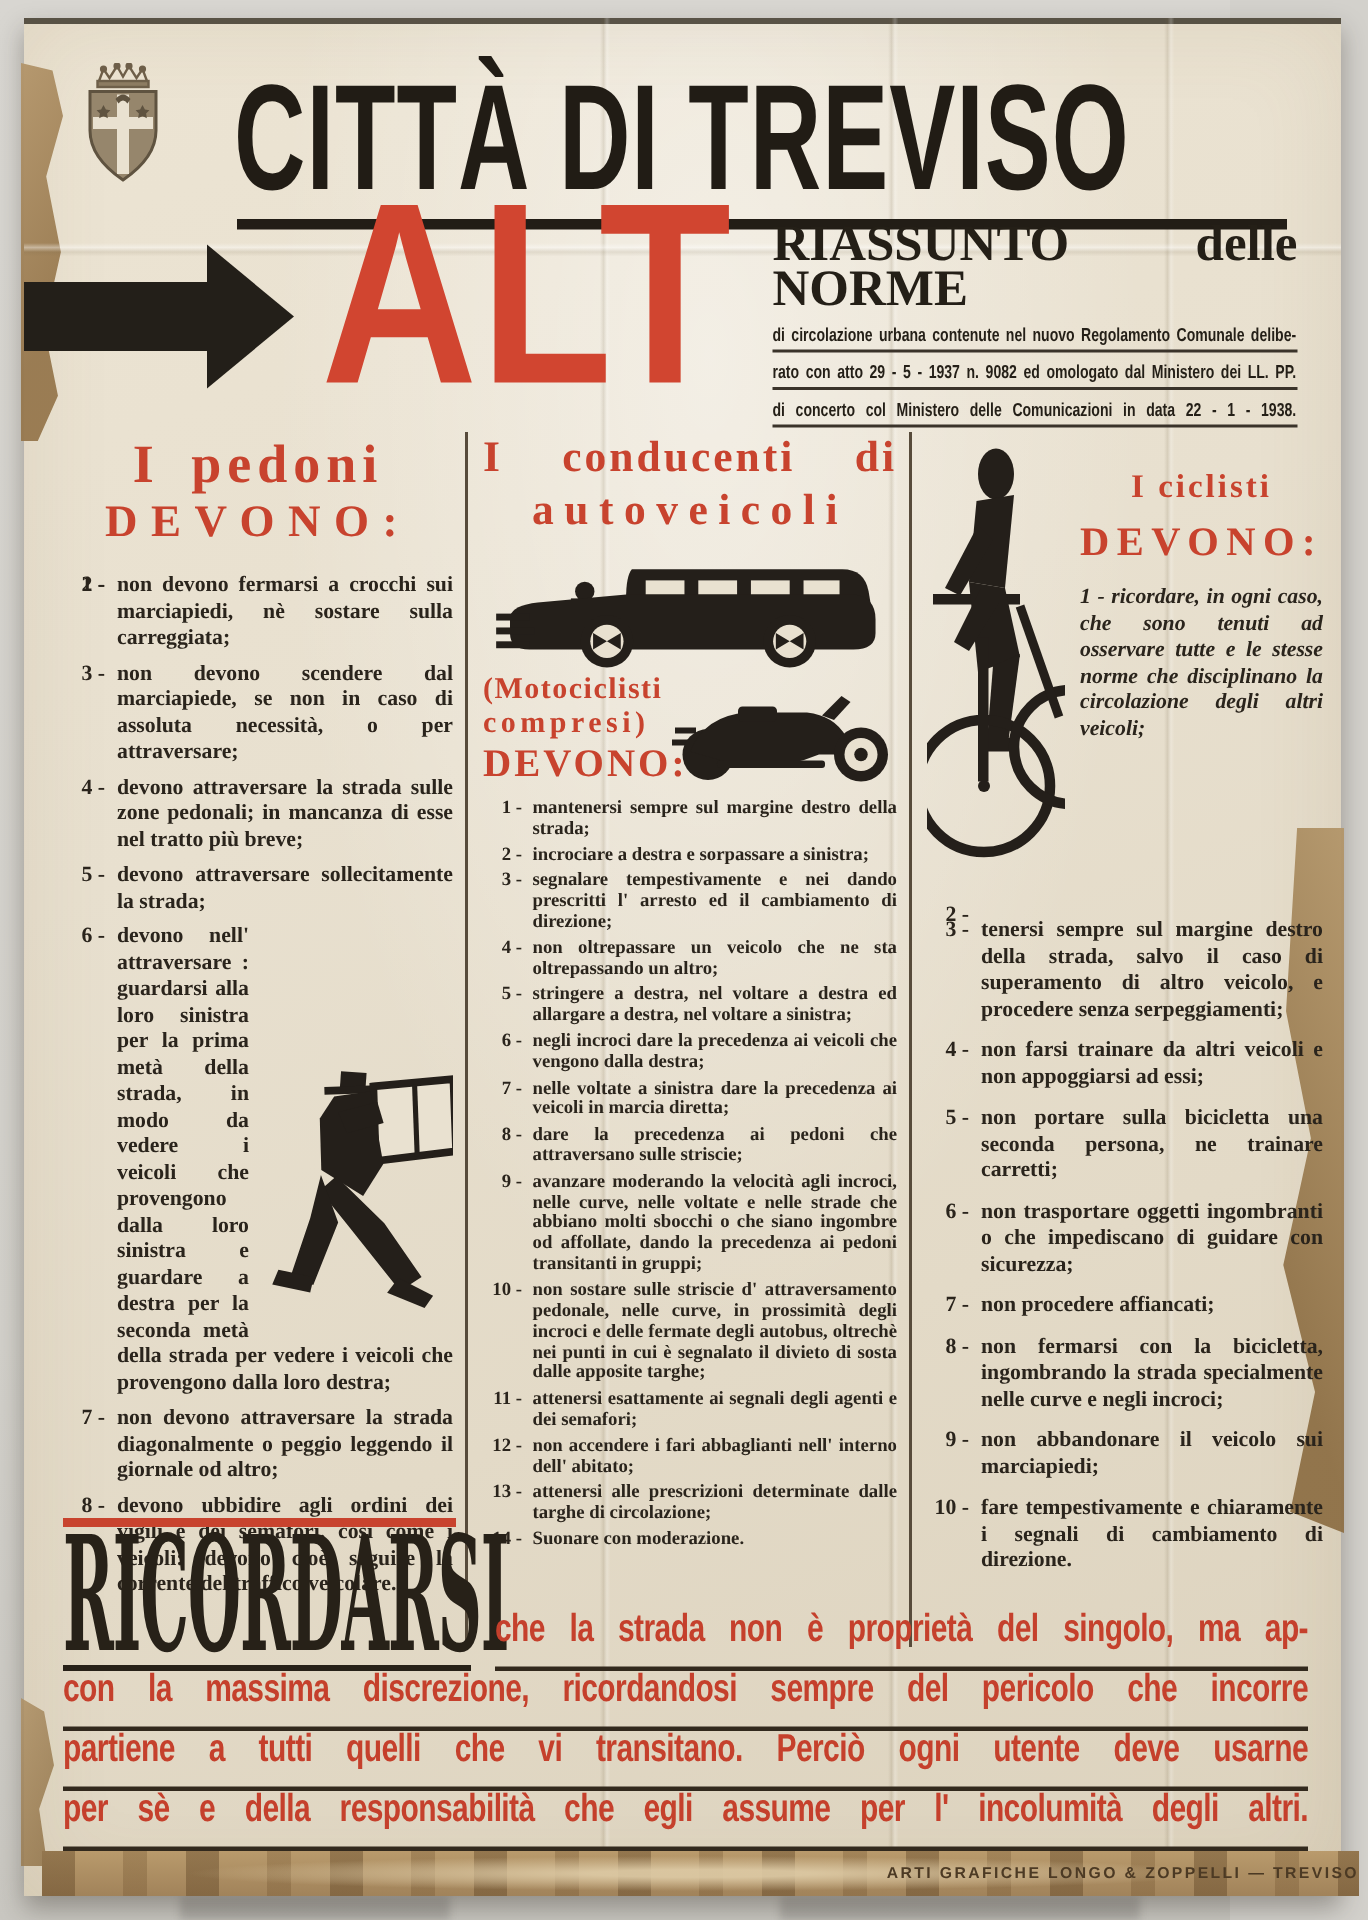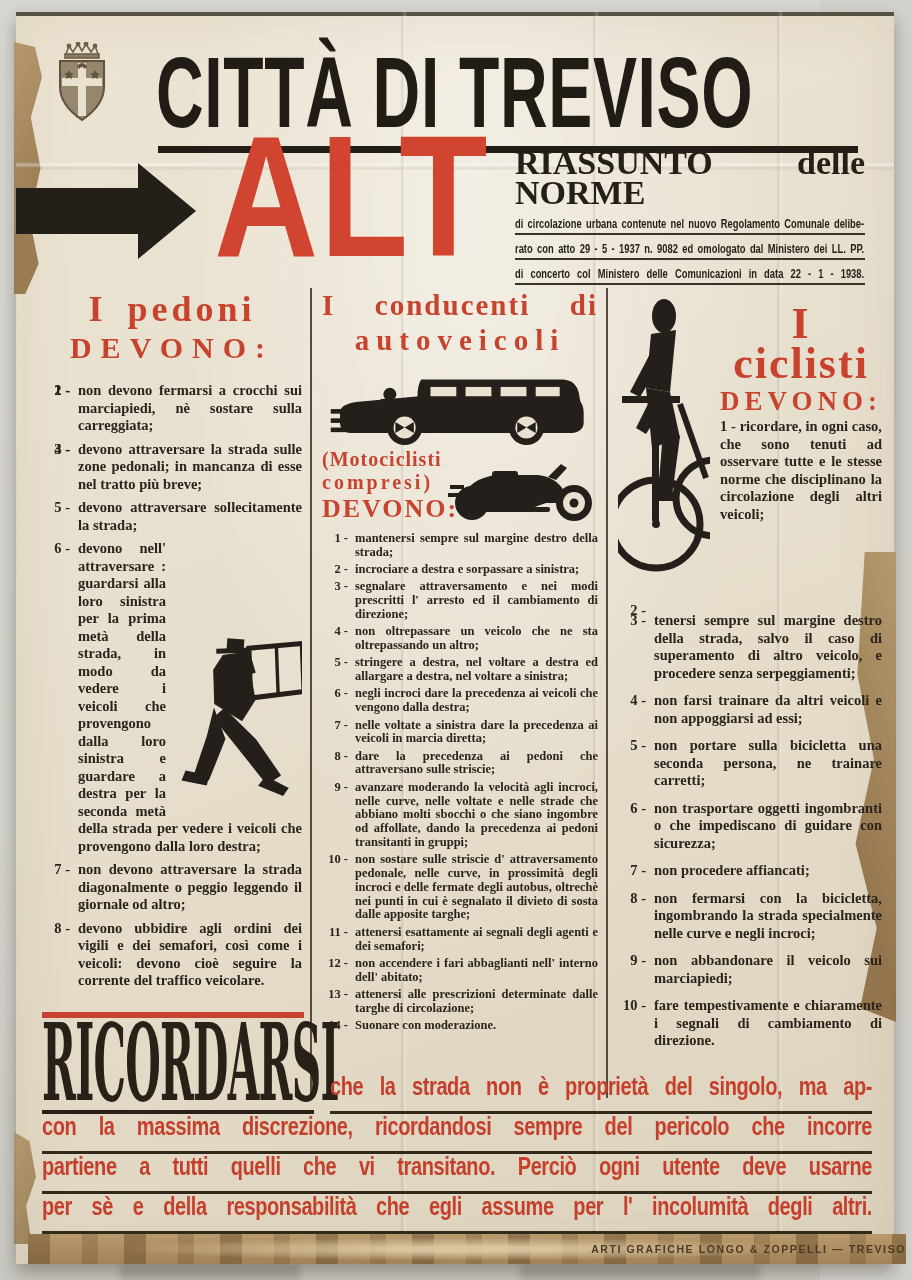--- a/index.html
+++ b/index.html
@@ -37,21 +37,21 @@
   .col{position:absolute;top:276px;color:#2a241c;}
   .c1{left:26px;width:260px;}
   .c2{left:306px;width:276px;}
   .c3{left:602px;width:264px;}
   .red{color:#c8432e;}
   .c-head{font-family:"Liberation Serif",serif;font-weight:700;text-align:center;}
   .c1 .h1{font-size:36px;line-height:42px;letter-spacing:4px;word-spacing:8px;}
   .c1 .h2{font-size:30px;line-height:36px;letter-spacing:9px;margin-bottom:16px;}
   .c2 .h1{font-size:29px;line-height:35px;letter-spacing:2px;text-align:justify;text-align-last:justify;}
   .c2 .h2{font-size:29px;line-height:34px;letter-spacing:7px;margin-bottom:17px;text-align:center;}
-  .c3 .h1{font-size:44px;line-height:40px;letter-spacing:2px;padding-top:16px;}
+  .c3 .h1{font-size:22px;line-height:40px;letter-spacing:2px;padding-top:16px;}
   .c3 .h2{font-size:27px;line-height:34px;letter-spacing:5px;}
   .item{position:relative;text-align:justify;font-weight:700;}
   .num{position:absolute;left:0;top:0;text-align:right;white-space:pre;}
   .c1 .item{padding-left:36px;font-size:14.5px;line-height:17.5px;margin-bottom:6px;}
   .c1 .num{width:28px;}
   .c2 .item{padding-left:33px;font-size:12.5px;line-height:13.8px;margin-bottom:3.5px;}
   .c2 .num{width:26px;}
   .c3 .item{padding-left:36px;font-size:14.5px;line-height:17.5px;margin-bottom:10px;}
   .c3 .num{width:28px;}
   .ped-float{float:right;margin:86px 0 6px 8px;}
@@ -145,21 +145,21 @@
 
           <div class="item">
             <span class="num">1 -</span>
           </div>
 
           <div class="item">
             <span class="num">2 -</span><span>non devono fermarsi a crocchi sui marciapiedi, nè sostare sulla carreggiata;</span>
           </div>
 
           <div class="item">
-            <span class="num">3 -</span>
+            <span class="num">3 -</span><span>non devono scendere dal marciapiede, se non in caso di assoluta necessità, o per attraversare;</span>
           </div>
 
           <div class="item">
             <span class="num">4 -</span><span>devono attraversare la strada sulle zone pedonali; in mancanza di esse nel tratto più breve;</span>
           </div>
 
           <div class="item">
             <span class="num">5 -</span><span>devono attraversare sollecitamente la strada;</span>
           </div>
         </div>
@@ -240,21 +240,21 @@
 
           <div class="item">
             <span class="num">1 -</span><span>mantenersi sempre sul margine destro della strada;</span>
           </div>
 
           <div class="item">
             <span class="num">2 -</span><span>incrociare a destra e sorpassare a sinistra;</span>
           </div>
 
           <div class="item">
-            <span class="num">3 -</span><span>segnalare attraversamento e nei modi prescritti l' arresto ed il cambiamento di direzione;</span>
+            <span class="num">3 -</span><span>segnalare tempestivamente e nei dando prescritti l' arresto ed il cambiamento di direzione;</span>
           </div>
 
           <div class="item">
             <span class="num">4 -</span><span>non oltrepassare un veicolo che ne sta oltrepassando un altro;</span>
           </div>
 
           <div class="item">
             <span class="num">5 -</span><span>stringere a destra, nel voltare a destra ed allargare a destra, nel voltare a sinistra;</span>
           </div>
 
@@ -308,21 +308,21 @@
         <rect x="34" y="200" width="26" height="9" fill="#241f1a"></rect>
         <polygon points="36,100 18,136 28,142 48,110" fill="#241f1a"></polygon>
         <circle cx="38" cy="232" r="44" fill="none" stroke="#241f1a" stroke-width="7"></circle>
         <circle cx="38" cy="232" r="4" fill="#241f1a"></circle>
         <rect x="34" y="133" width="7" height="96" fill="#241f1a"></rect>
         <circle cx="96" cy="206" r="38" fill="none" stroke="#241f1a" stroke-width="7"></circle>
         <line x1="62" y1="112" x2="88" y2="186" stroke="#241f1a" stroke-width="6"></line>
       </svg>
       <div class="c-head red h1">I ciclisti</div>
       <div class="c-head red h2">DEVONO:</div>
-      <div class="c3-item1" style="">
+      <div class="c3-item1" style="margin-top:12px;font-style:italic;">
         <span class="inum">1 -</span>
         <span>ricordare, in ogni caso, che sono tenuti ad osservare tutte e le stesse norme che disciplinano la circolazione degli altri veicoli;</span>
       </div>
       <div class="c3-list">
 
           <div class="item">
             <span class="num">2 -</span>
           </div>
 
           <div class="item">

